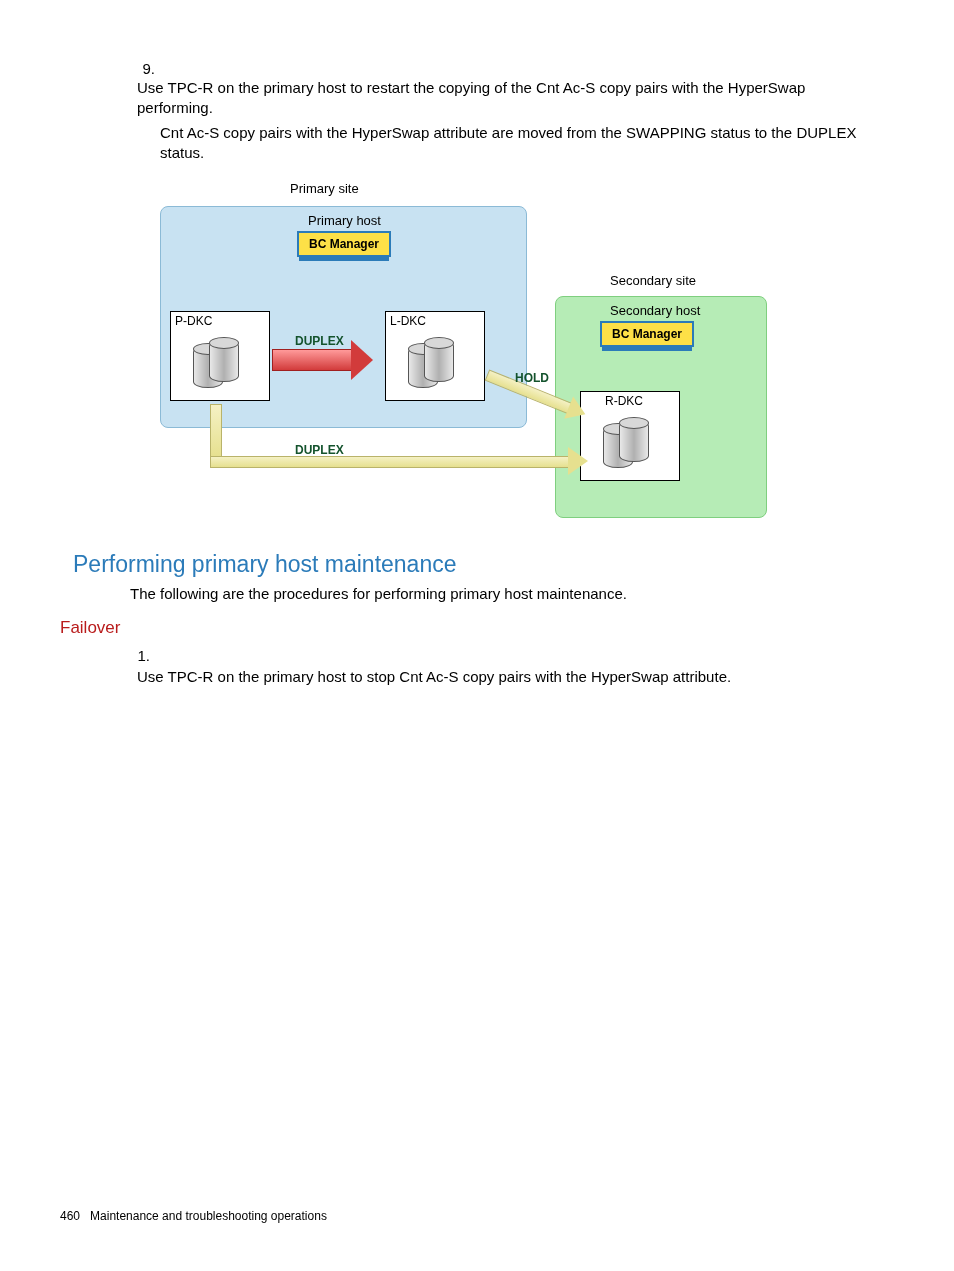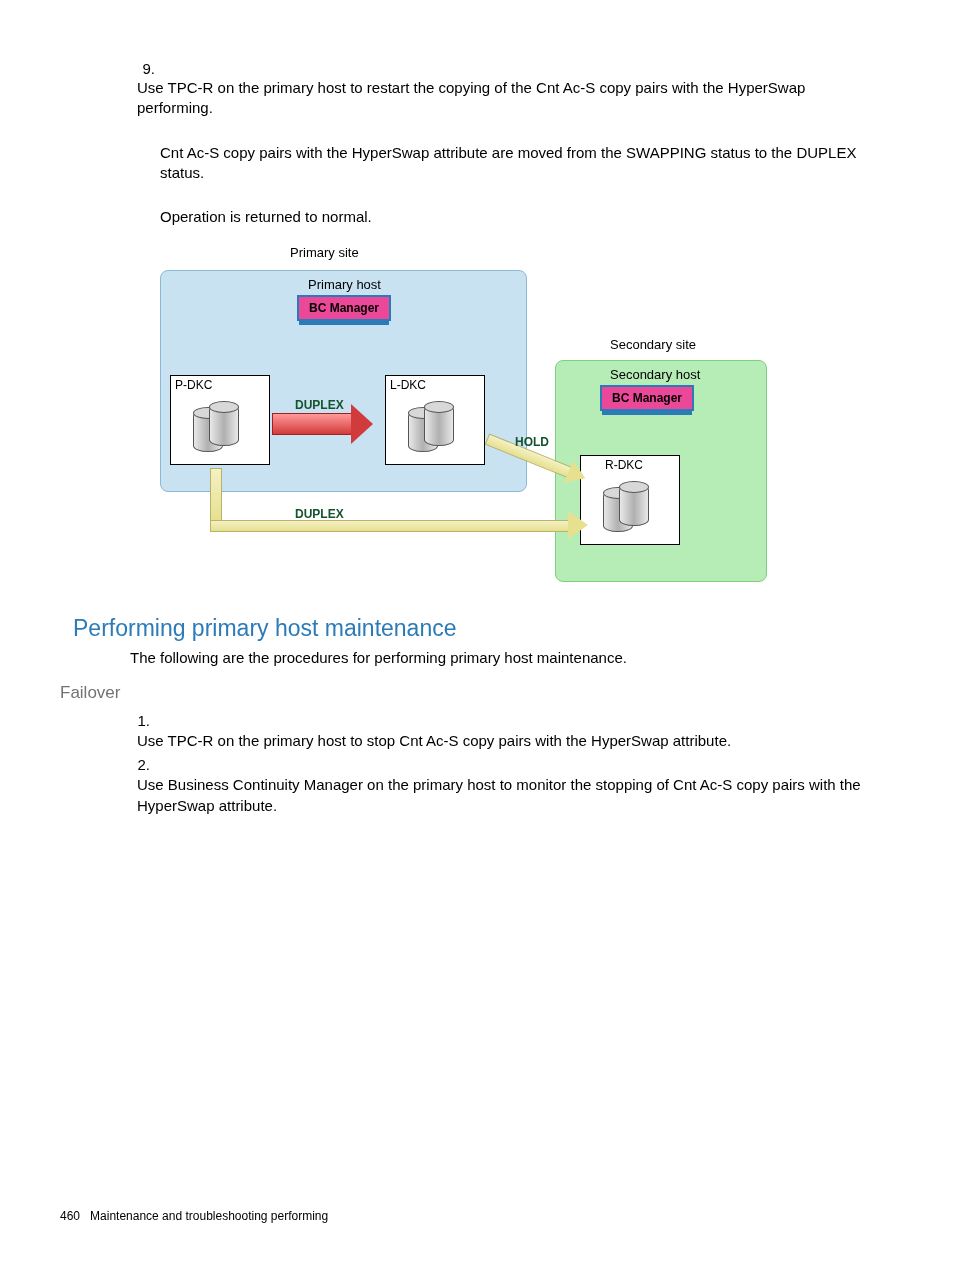--- a/index.html
+++ b/index.html
@@ -25,41 +25,41 @@
   .step-body {
     display: inline-block;
     width: 740px;
     margin-left: 12px;
     vertical-align: top;
     font-size: 15px;
     line-height: 1.35;
   }
   .indent-block {
     margin-left: 100px;
-    margin-top: 24px;
+    margin-top: 4px;
     font-size: 15px;
     line-height: 1.35;
     width: 740px;
   }
   .diagram-wrap {
     margin: 18px 0 30px 100px;
   }
   h2.section {
     color: #2b7bb9;
     font-weight: normal;
     font-size: 23px;
     margin: 30px 0 6px 13px;
   }
   .intro {
     font-size: 15px;
     margin: 0 0 14px 70px;
     line-height: 1.35;
   }
   h3.subsection {
-    color: #737373;
+    color: #b91c1c;
     font-weight: normal;
     font-size: 17px;
     margin: 0 0 8px 0;
   }
   ol.steps {
     list-style: none;
     padding: 0;
     margin: 0 0 0 65px;
   }
   ol.steps li {
@@ -118,21 +118,21 @@
     background: #b6ecb6;
     border: 1px solid #7fcf7f;
     border-radius: 8px;
   }
   .host-label {
     position: absolute;
     font-size: 13px;
   }
   .bc-manager {
     position: absolute;
-    background: #ec4899;
+    background: #fde047;
     border: 2px solid #2b7bb9;
     box-shadow: 0 6px 0 -2px #2b7bb9;
     font-size: 12px;
     font-weight: bold;
     padding: 4px 10px;
     text-align: center;
   }
   .dkc-box {
     position: absolute;
     background: #fff;
@@ -197,21 +197,20 @@
 </head>
 <body>
 
 <div class="page">
 
   <div style="margin-left:65px;">
     <span class="step-num">9.</span>
     <span class="step-body">Use TPC-R on the primary host to restart the copying of the Cnt Ac-S copy pairs with the HyperSwap performing.</span>
   </div>
   <div class="indent-block">Cnt Ac-S copy pairs with the HyperSwap attribute are moved from the SWAPPING status to the DUPLEX status.</div>
-  <div class="indent-block">Operation is returned to normal.</div>
 
   <div class="diagram-wrap">
     <div class="diagram">
 
       <div class="site-label" style="left:130px;top:0;">Primary site</div>
       <div class="primary-box"></div>
       <div class="host-label" style="left:148px;top:32px;">Primary host</div>
       <div class="bc-manager" style="left:137px;top:50px;">BC Manager</div>
 
       <div class="site-label" style="left:450px;top:92px;">Secondary site</div>
@@ -259,24 +258,20 @@
 
   <h2 class="section">Performing primary host maintenance</h2>
   <p class="intro">The following are the procedures for performing primary host maintenance.</p>
 
   <h3 class="subsection">Failover</h3>
   <ol class="steps">
     <li>
       <span class="num">1.</span>
       <span class="txt">Use TPC-R on the primary host to stop Cnt Ac-S copy pairs with the HyperSwap attribute.</span>
     </li>
-    <li>
-      <span class="num">2.</span>
-      <span class="txt">Use Business Continuity Manager on the primary host to monitor the stopping of Cnt Ac-S copy pairs with the HyperSwap attribute.</span>
-    </li>
   </ol>
 
 </div>
 
 <div class="footer">
   <span>460</span>&nbsp;&nbsp;
-  <span>Maintenance and troubleshooting performing</span>
+  <span>Maintenance and troubleshooting operations</span>
 </div>
 
 </body></html>

